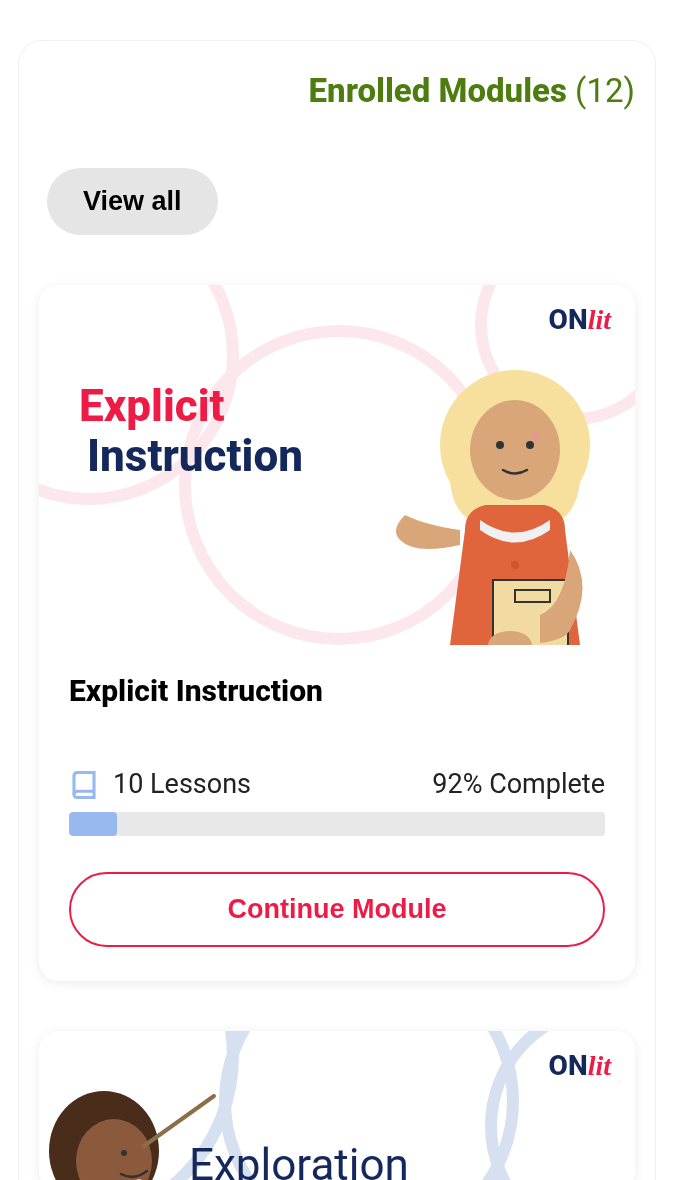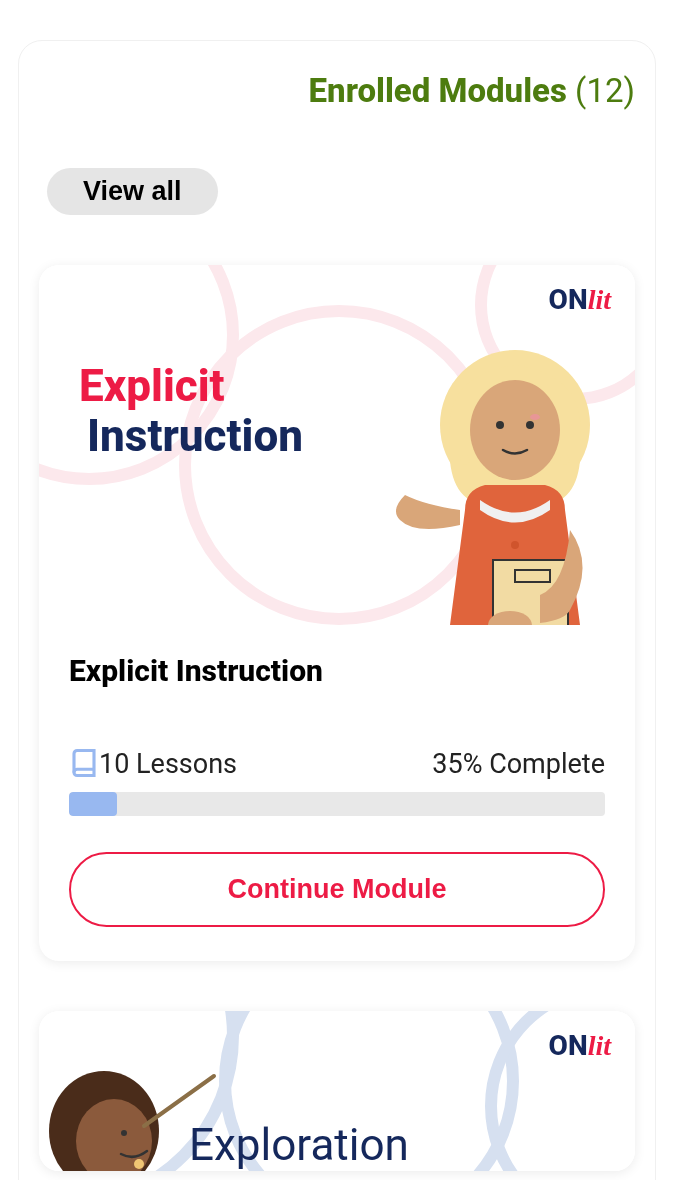--- a/index.html
+++ b/index.html
@@ -29,21 +29,21 @@
       margin-left: 12px;
       text-align: right;
     }
     .header-title .count {
       font-weight: 400;
     }
     .view-all-btn {
       background: #e5e5e5;
       border: none;
       border-radius: 40px;
-      padding: 8px 36px;
+      padding: 18px 36px;
       font-size: 27px;
       font-weight: 800;
       color: #000;
       cursor: pointer;
       margin: 50px 0 50px 8px;
       display: inline-block;
     }
     .module-card {
       background: #fff;
       border-radius: 20px;
@@ -67,21 +67,22 @@
       margin-bottom: 60px;
     }
     .module-stats {
       display: flex;
       align-items: center;
       justify-content: space-between;
       margin-bottom: 12px;
     }
     .lessons-group {
       display: flex;
-      align-items: flex-start;
+      align-items: flex-end;
+      gap: 14px;
     }
     .book-icon {
       width: 30px;
       height: 30px;
       color: #98b8f0;
     }
     .lessons-text, .complete-text {
       font-size: 27px;
       color: #222;
       font-weight: 400;
@@ -238,21 +239,21 @@
     <div class="module-content">
       <h3 class="module-title">Explicit Instruction</h3>
       <div class="module-stats">
         <div class="lessons-group">
           <svg class="book-icon" viewBox="0 0 24 24" fill="none" stroke="currentColor" stroke-width="2.5">
             <path d="M4 19.5A2.5 2.5 0 0 1 6.5 17H20"></path>
             <path d="M6.5 2H20v20H6.5A2.5 2.5 0 0 1 4 19.5v-15A2.5 2.5 0 0 1 6.5 2z"></path>
           </svg>
           <span class="lessons-text">10 Lessons</span>
         </div>
-        <span class="complete-text">35% Complete</span>
+        <span class="complete-text">92% Complete</span>
       </div>
       <div class="progress-bar">
         <div class="progress-fill" style="width:9%"></div>
       </div>
       <button class="continue-btn">
         <span>Continue Module</span>
       </button>
     </div>
   </div>
 

